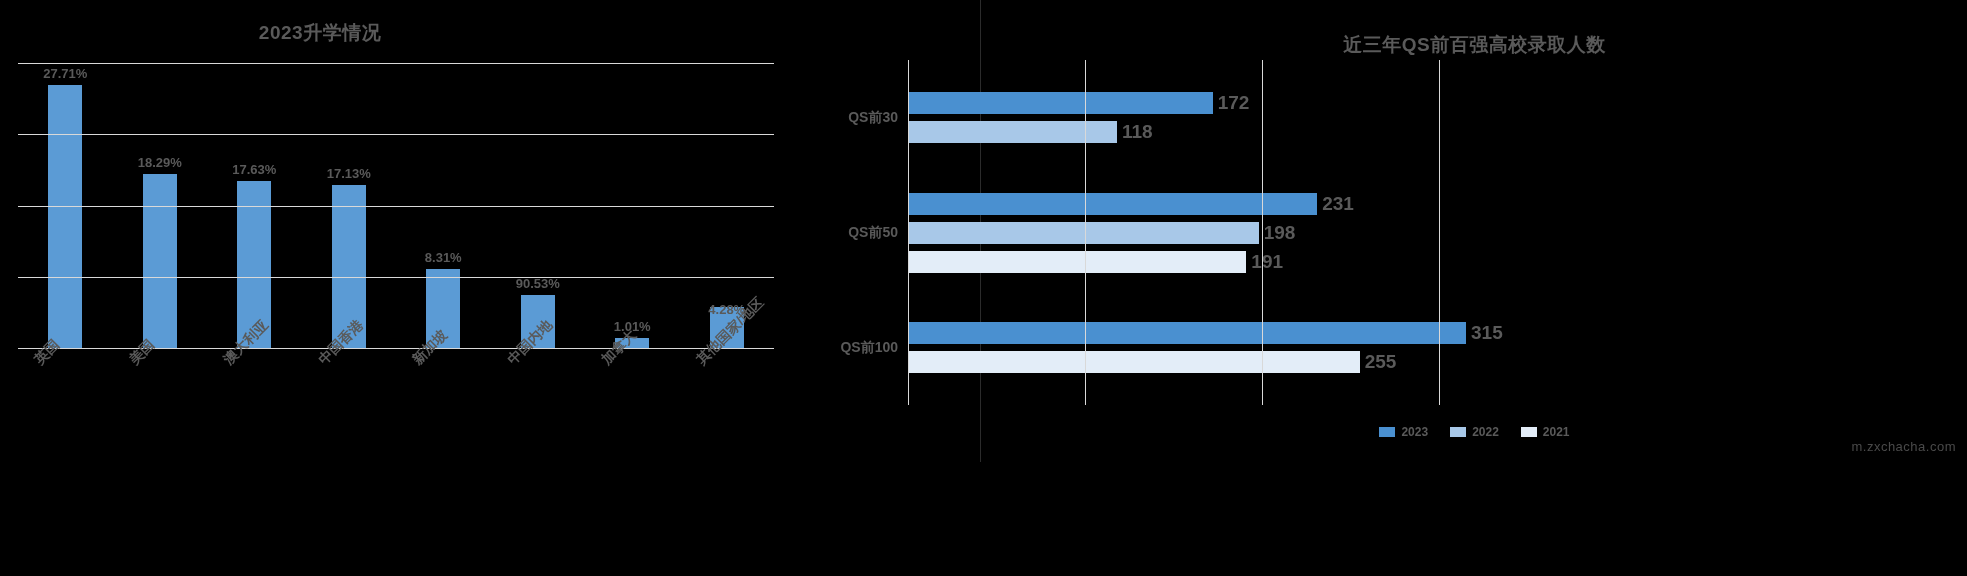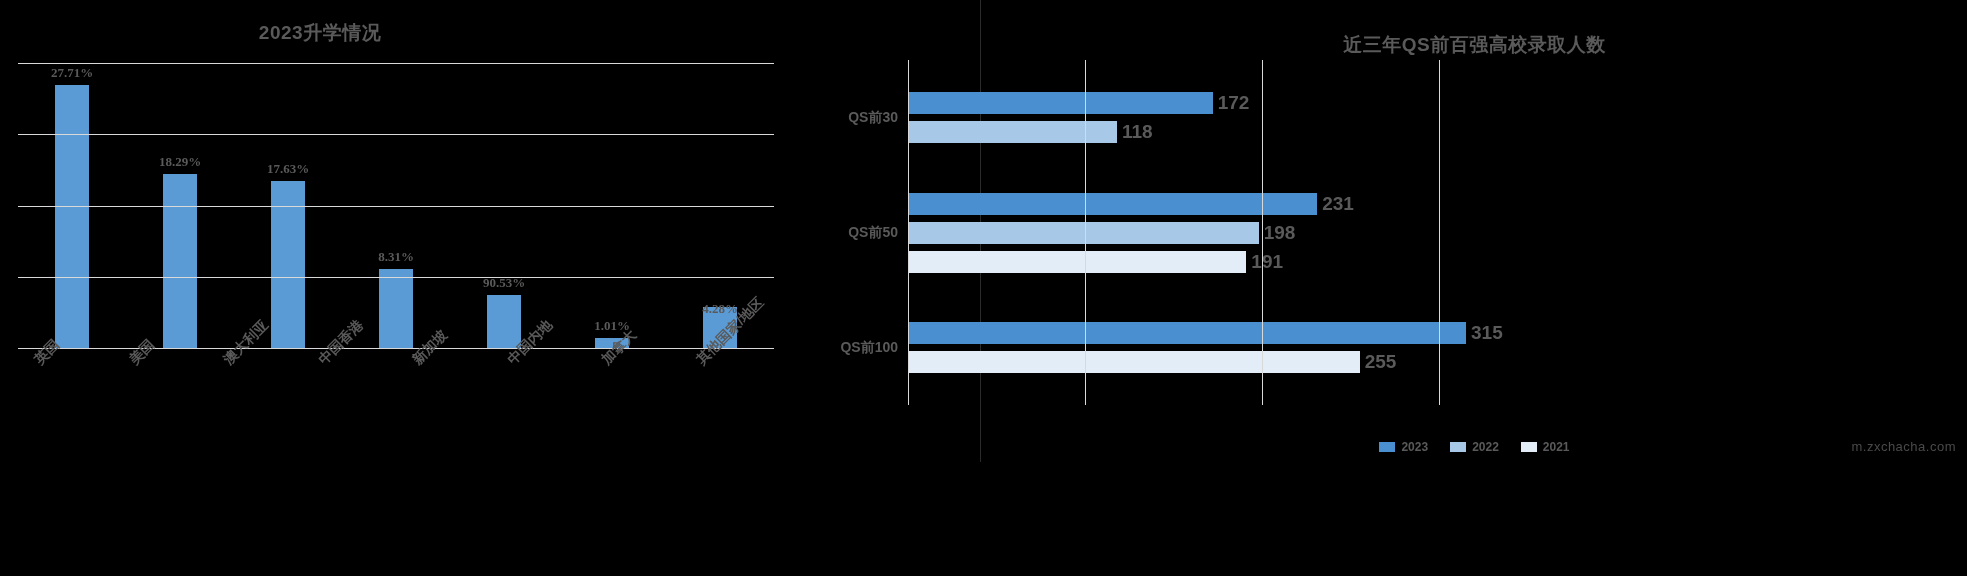--- a/index.html
+++ b/index.html
@@ -11,21 +11,21 @@
   .chart-title{position:absolute;width:100%;text-align:center;color:#5a5a5a;
       font-size:19px;font-weight:bold;letter-spacing:.5px;}
 
   
   #left-panel{left:0;width:980px;}
   #left-title{top:20px;left:-170px;}
 
   .lp-plot{position:absolute;left:18px;top:63px;width:756px;height:285px;}
   .lp-grid{position:absolute;left:0;right:0;height:1px;background:#d9d9d9;}
   .lp-bars{position:absolute;left:0;top:0;width:100%;height:100%;
-      display:flex;align-items:center;font-family:Liberation Serif, serif;}
+      display:flex;align-items:center;}
   .lp-slot{flex:1 1 0;height:100%;position:relative;display:flex;
       align-items:flex-end;justify-content:center;}
   .lp-bar{width:34px;background:#5b9bd5;}
   .lp-val{position:absolute;left:50%;transform:translateX(-50%);
       color:#5a5a5a;font-size:13px;font-weight:bold;white-space:nowrap;}
 
   .lp-cats{position:absolute;left:18px;top:350px;width:756px;height:110px;display:flex;}
   .lp-cat{flex:1 1 0;position:relative;}
   .lp-cat span{position:absolute;left:50%;top:6px;
       transform:translateX(-34px) rotate(-45deg);transform-origin:left top;
@@ -42,21 +42,21 @@
   .rp-group{position:relative;height:96px;display:flex;flex-direction:column;
       justify-content:center;gap:7px;}
   .rp-row{height:22px;display:flex;align-items:center;}
   .rp-bar{height:22px;}
   .rp-num{color:#5a5a5a;font-size:19px;font-weight:bold;margin-left:5px;white-space:nowrap;}
   .rp-glabel{position:absolute;right:calc(100% + 10px);top:50%;transform:translateY(-50%);
       color:#5a5a5a;font-size:14px;font-weight:bold;white-space:nowrap;}
 
   .rp-legend{position:absolute;left:0;right:0;top:425px;display:flex;
       justify-content:center;align-items:center;gap:22px;}
-  .lg-item{display:flex;align-items:center;gap:6px;margin-top:15px;}
+  .lg-item{display:flex;align-items:center;gap:6px;}
   .lg-swatch{width:16px;height:10px;display:inline-block;}
   .lg-text{color:#5a5a5a;font-size:12px;font-weight:bold;}
 
   .watermark{position:absolute;right:12px;bottom:8px;color:#4a4a4a;
       font-size:13px;letter-spacing:.5px;}
 </style>
 </head>
 <body>
 
 <div class="page">
@@ -72,20 +72,24 @@
           </div>
           <div class="lp-slot">
             <div class="lp-val" style="bottom: 177.755px;">18.29%</div>
             <div class="lp-bar" style="height: 173.755px; background: rgb(91, 155, 213);"></div>
           </div>
           <div class="lp-slot">
             <div class="lp-val" style="bottom: 171.485px;">17.63%</div>
             <div class="lp-bar" style="height: 167.485px; background: rgb(91, 155, 213);"></div>
           </div>
           <div class="lp-slot">
+            <div class="lp-val" style="bottom: 166.735px;">17.13%</div>
+            <div class="lp-bar" style="height: 162.735px; background: rgb(91, 155, 213);"></div>
+          </div>
+          <div class="lp-slot">
             <div class="lp-val" style="bottom: 82.945px;">8.31%</div>
             <div class="lp-bar" style="height: 78.945px; background: rgb(91, 155, 213);"></div>
           </div>
           <div class="lp-slot">
             <div class="lp-val" style="bottom: 56.63px;">90.53%</div>
             <div class="lp-bar" style="height: 52.63px; background: rgb(91, 155, 213);"></div>
           </div>
           <div class="lp-slot">
             <div class="lp-val" style="bottom: 13.595px;">1.01%</div>
             <div class="lp-bar" style="height: 9.595px; background: rgb(91, 155, 213);"></div>

